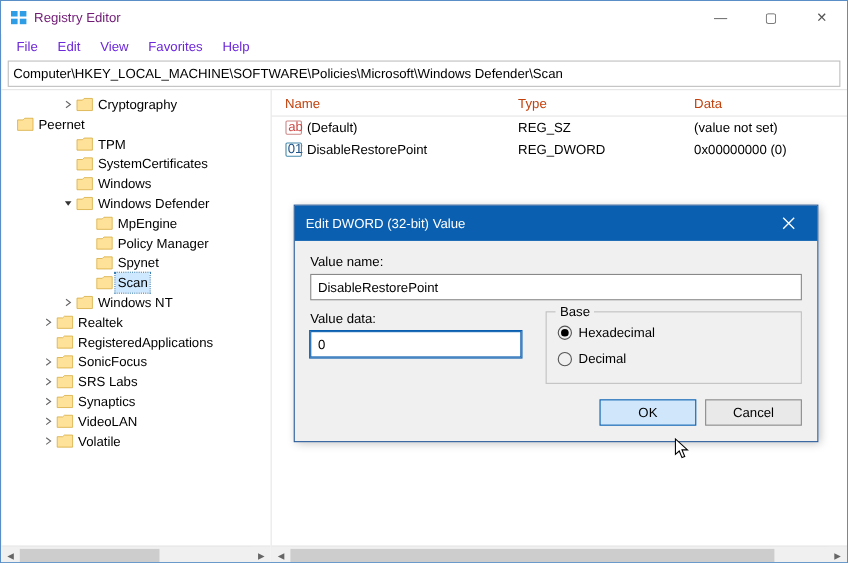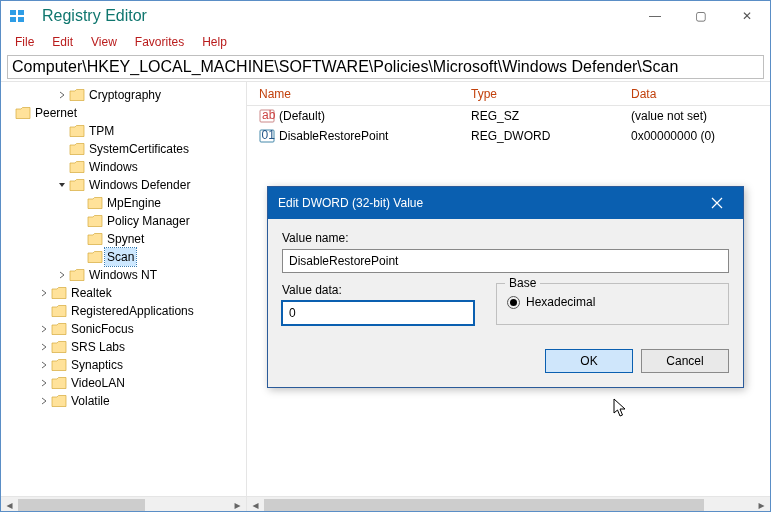--- a/index.html
+++ b/index.html
@@ -1,31 +1,31 @@
 <!DOCTYPE html>
 <html><head>
 <meta charset="utf-8">
 <style>
 * { box-sizing: border-box; margin: 0; padding: 0; font-family: "Segoe UI", Tahoma, sans-serif; font-size: 12px; }
 body { background: #fff; width: 771px; height: 512px; overflow: hidden; position: relative; border: 1px solid #5a8ec6; }
 
 
 .titlebar { height: 30px; display: flex; align-items: center; padding: 0 0 0 8px; background: #fff; }
 .app-icon svg { width: 16px; height: 16px; display: block; }
-.titlebar .title { margin-left: 17px; color: #0f766e; font-size: 16px; }
+.titlebar .title { margin-left: 6px; color: #701a75; font-size: 12px; }
 .win-controls { margin-left: auto; display: flex; }
 .win-btn { width: 46px; height: 30px; display: flex; align-items: center; justify-content: center; color: #555; }
 
 
 .menubar { height: 22px; display: flex; align-items: center; padding: 0 6px; gap: 2px; }
-.menubar .item { padding: 2px 8px; color: #b91c1c; }
+.menubar .item { padding: 2px 8px; color: #6d28d9; }
 
 
 .addressbar { height: 24px; border: 1px solid #bfbfbf; margin: 2px 6px 0 6px; display: flex; align-items: center; padding: 0 4px; }
-.addressbar span { font-size: 16px; }
+.addressbar span { font-size: 12px; }
 
 
 .main { display: flex; height: calc(100% - 30px - 22px - 26px); border-top: 1px solid #e5e5e5; margin-top: 2px; }
 .tree { width: 246px; border-right: 1px solid #e5e5e5; overflow: hidden; position: relative; }
 .tree-inner { padding: 4px 0 0 0; height: calc(100% - 17px); overflow: hidden; }
 .content { flex: 1; position: relative; }
 
 .tree-row { display: flex; align-items: center; height: 18px; line-height: 18px; white-space: nowrap; cursor: default; }
 .tree-row .chev { width: 14px; display: inline-flex; justify-content: center; color: #555; }
 .tree-row .lbl { padding: 0 2px; }
@@ -343,20 +343,24 @@
       <div class="left">
         <div class="dlg-label">Value data:</div>
         <input class="dlg-input focus" value="0" style="">
       </div>
       <div class="fieldset" style="flex:1">
         <span class="legend">Base</span>
         <div class="radio-row">
           <span class="radio checked"></span>
           <span>Hexadecimal</span>
         </div>
+        <div class="radio-row">
+          <span class="radio"></span>
+          <span>Decimal</span>
+        </div>
       </div>
     </div>
     <div class="dlg-buttons">
       <div class="btn primary">
           <span>OK</span>
         </div>
       <div class="btn">
           <span>Cancel</span>
         </div>
     </div>

